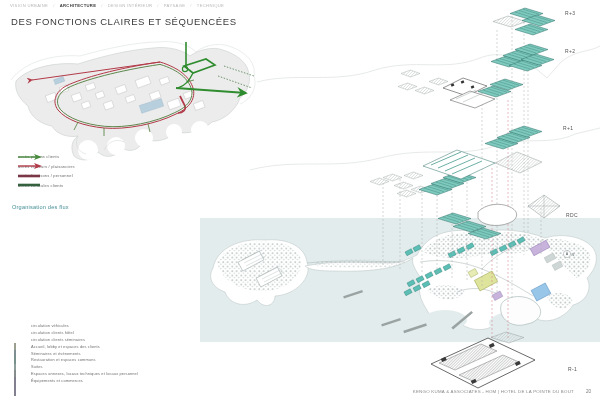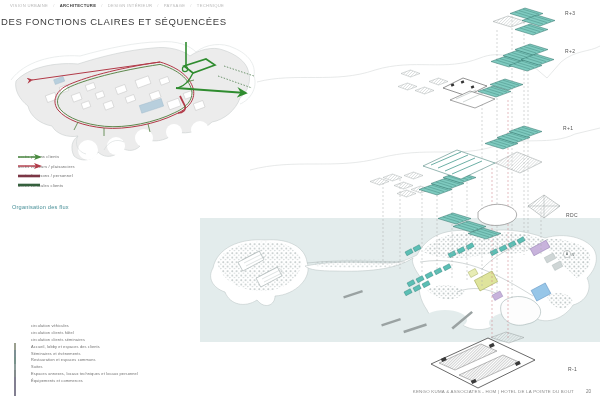--- a/index.html
+++ b/index.html
@@ -7,21 +7,21 @@
     width:600px;height:400px;position:relative;overflow:hidden;
     background:#ffffff;font-family:"Liberation Sans",sans-serif;
     -webkit-font-smoothing:antialiased;
   }
   
   .nav{position:absolute;left:10px;top:3px;display:flex;align-items:center;gap:5px;
        font-size:4.2px;letter-spacing:.3px;color:#b9b9b9;text-transform:uppercase;}
   .nav .tab{cursor:pointer;}
   .nav .tab.active{color:#3c3c3c;font-weight:bold;}
   .nav .sep{color:#d2d2d2;}
-  .title{position:absolute;left:1px;top:16px;font-size:9.5px;letter-spacing:.6px;
+  .title{position:absolute;left:11px;top:16px;font-size:9.5px;letter-spacing:.6px;
          color:#3a3a3a;font-weight:500;}
   
   .flow-legend{position:absolute;left:18px;top:152px;}
   .flow-row{display:flex;align-items:center;height:9.5px;}
   .flow-ico{width:24px;height:8px;margin-right:5px;flex:none;}
   .flow-label{font-size:4px;color:#6a6a6a;letter-spacing:.2px;}
   .flow-heading{position:absolute;left:12px;top:204px;font-size:5.6px;color:#458e96;
                 letter-spacing:.2px;}
   
   .lvl{position:absolute;font-size:5px;color:#555;letter-spacing:.4px;}

